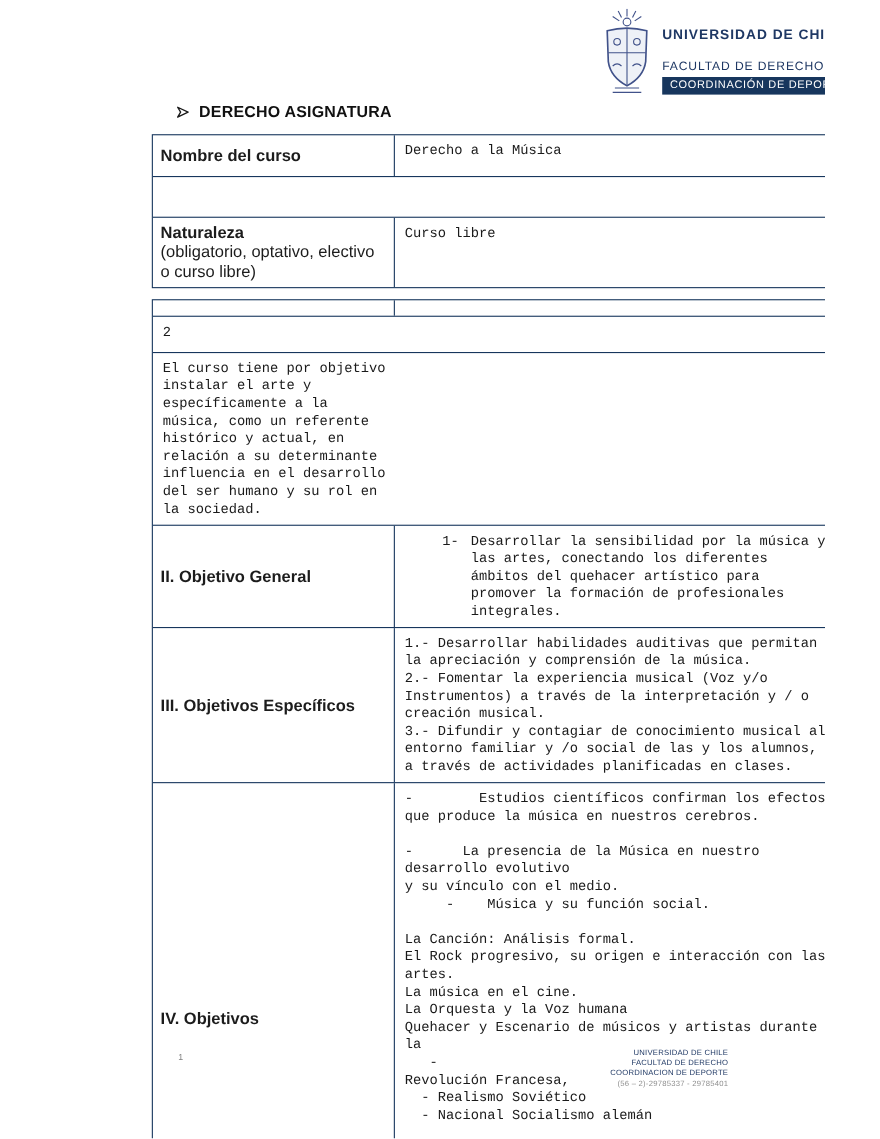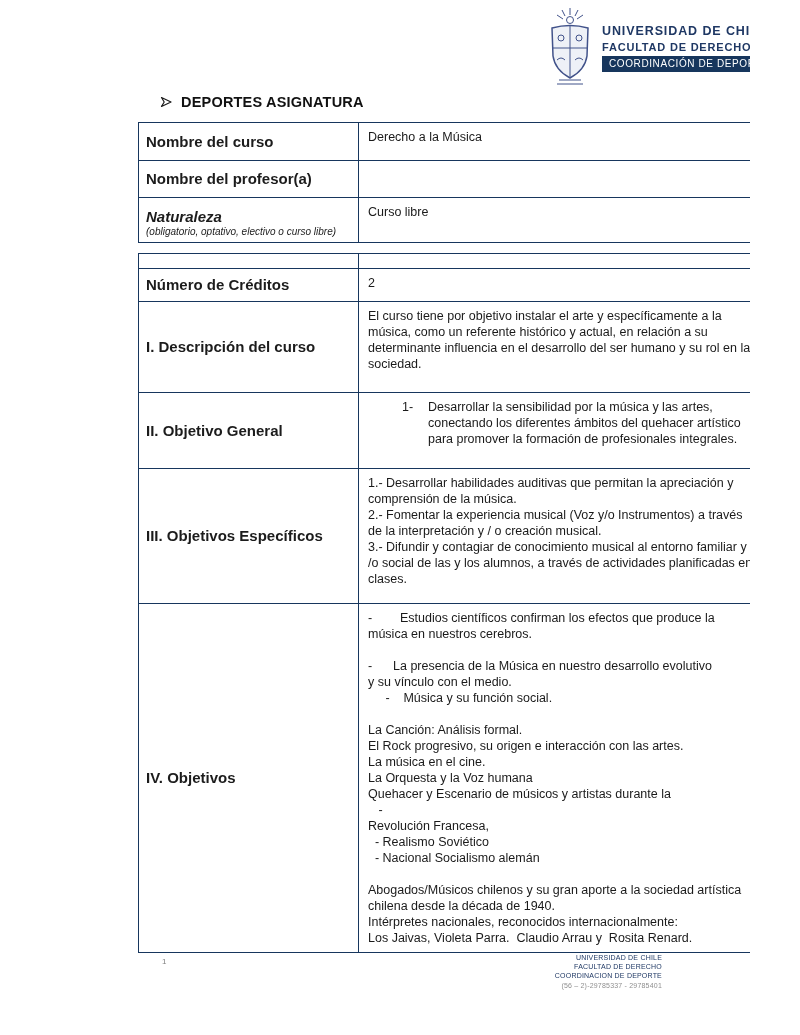--- a/index.html
+++ b/index.html
@@ -13,38 +13,38 @@
     font-family: "Liberation Sans", sans-serif;
     color: #1a1a1a;
     overflow: hidden;
   }
 
   
   .masthead { position: absolute; top: 8px; left: 497px; display: flex; gap: 9px; }
   .crest { width: 46px; flex: 0 0 auto; }
   .masthead-text { padding-top: 16px; }
   .uni-name { color: #1F3864; font-size: 12.5px; font-weight: 600; letter-spacing: 0.9px; white-space: nowrap; }
-  .fac-name { color: #1F3864; font-size: 11px; font-weight: 700; letter-spacing: 0.8px; margin-top: 3px; white-space: nowrap; }
+  .fac-name { color: #1F3864; font-size: 11px; font-weight: 400; letter-spacing: 0.8px; margin-top: 17px; white-space: nowrap; }
   .ribbon { background: #17365D; color: #ffffff; font-size: 10px; letter-spacing: 0.6px; padding: 2px 7px 3px 7px; margin-top: 3px; width: max-content; }
 
   
   .doc-title { position: absolute; top: 94px; left: 110px; display: flex; align-items: center; gap: 9px; font-size: 14.5px; font-weight: 700; color: #111; letter-spacing: 0.2px; }
   .bullet { display: inline-flex; }
 
   
   .tablewrap { position: absolute; top: 122px; left: 88px; width: 624px; }
   .tbl { border: 1.5px solid #17365D; background: #fff; }
   .tbl2 { margin-top: 10px; }
   .trow { display: grid; grid-template-columns: 220px 1fr; }
   .trow + .trow { border-top: 1.5px solid #17365D; }
   .cl { border-right: 1.5px solid #17365D; padding: 4px 6px 4px 7px; display: flex; flex-direction: column; justify-content: center; }
-  .cl.top { justify-content: flex-end; padding-top: 5px; font-style: italic; }
-  .cr { padding: 6px 8px 6px 9px; font-size: 12.5px; line-height: 16px; color: #1a1a1a; }
+  .cl.top { justify-content: flex-start; padding-top: 5px; }
+  .cr { padding: 6px 8px 6px 9px; font-size: 12.5px; line-height: 16px; color: #1a1a1a; font-family: Liberation Mono, monospace; }
   .label { font-size: 15px; font-weight: 700; color: #1c1c1c; line-height: 1.15; }
-  .sublabel { font-size: 10px; font-weight: 400; color: #1c1c1c; margin-top: 1px; line-height: 1.2; }
+  .sublabel { font-size: 15px; font-weight: 400; color: #1c1c1c; margin-top: 1px; line-height: 1.2; }
   .prewrap { white-space: pre-wrap; }
   .og-item { display: flex; padding-left: 34px; }
   .og-num { flex: 0 0 26px; }
   .og-text { flex: 1; }
 
   
   .footer-page { position: absolute; top: 957px; left: 112px; font-size: 8px; color: #808080; }
   .footer-org { position: absolute; top: 953px; right: 88px; text-align: right; font-size: 7px; line-height: 9px; color: #1F3864; letter-spacing: 0.2px; }
   .footer-org .org-lines { white-space: pre-line; }
   .footer-phone { color: #8f8f8f; margin-top: 1px; }
@@ -80,61 +80,52 @@
       <div class="ribbon">COORDINACIÓN DE DEPORTES</div>
     </div>
   </div>
 
   <div class="doc-title">
     <span class="bullet">
       <svg width="12" height="12" viewBox="0 0 12 12" aria-hidden="true">
         <path d="M1.5 1.5 L11 6 L1.5 10.5 L4.2 6 Z" fill="#ffffff" stroke="#1a1a1a" stroke-width="1.2" stroke-linejoin="round"></path>
       </svg>
     </span>
-    <span>DEPORTES ASIGNATURA</span>
+    <span>DERECHO ASIGNATURA</span>
   </div>
 
   <div class="tablewrap">
 
     <div class="tbl">
       <div class="trow" style="min-height:37px">
         <div class="cl">
           <span class="label">Nombre del curso</span>
         </div>
         <div class="cr">Derecho a la Música</div>
       </div>
       <div class="trow" style="min-height:37px">
-        <div class="cl">
-          <span class="label">Nombre del profesor(a)</span>
-        </div>
       </div>
       <div class="trow" style="min-height:45px">
         <div class="cl top">
           <span class="label">Naturaleza</span>
           <span class="sublabel">(obligatorio, optativo, electivo o curso libre)</span>
         </div>
         <div class="cr">Curso libre</div>
       </div>
     </div>
 
     <div class="tbl tbl2">
       <div class="trow" style="min-height:14px">
         <div class="cl"></div>
         <div class="cr"></div>
       </div>
       <div class="trow" style="min-height:33px">
-        <div class="cl">
-          <span class="label">Número de Créditos</span>
-        </div>
         <div class="cr">2</div>
       </div>
       <div class="trow" style="min-height:91px">
-        <div class="cl">
-          <span class="label">I. Descripción del curso</span>
-        </div>
         <div class="cr">El curso tiene por objetivo instalar el arte y específicamente a la música, como un referente histórico y actual, en relación a su determinante influencia en el desarrollo del ser humano y su rol en la sociedad.</div>
       </div>
       <div class="trow" style="min-height:76px">
         <div class="cl">
           <span class="label">II. Objetivo General</span>
         </div>
         <div class="cr">
           <div class="og-item">
             <span class="og-num">1-</span>
             <span class="og-text">Desarrollar la sensibilidad por la música y las artes, conectando los diferentes ámbitos del quehacer artístico para promover la formación de profesionales integrales.</span>

